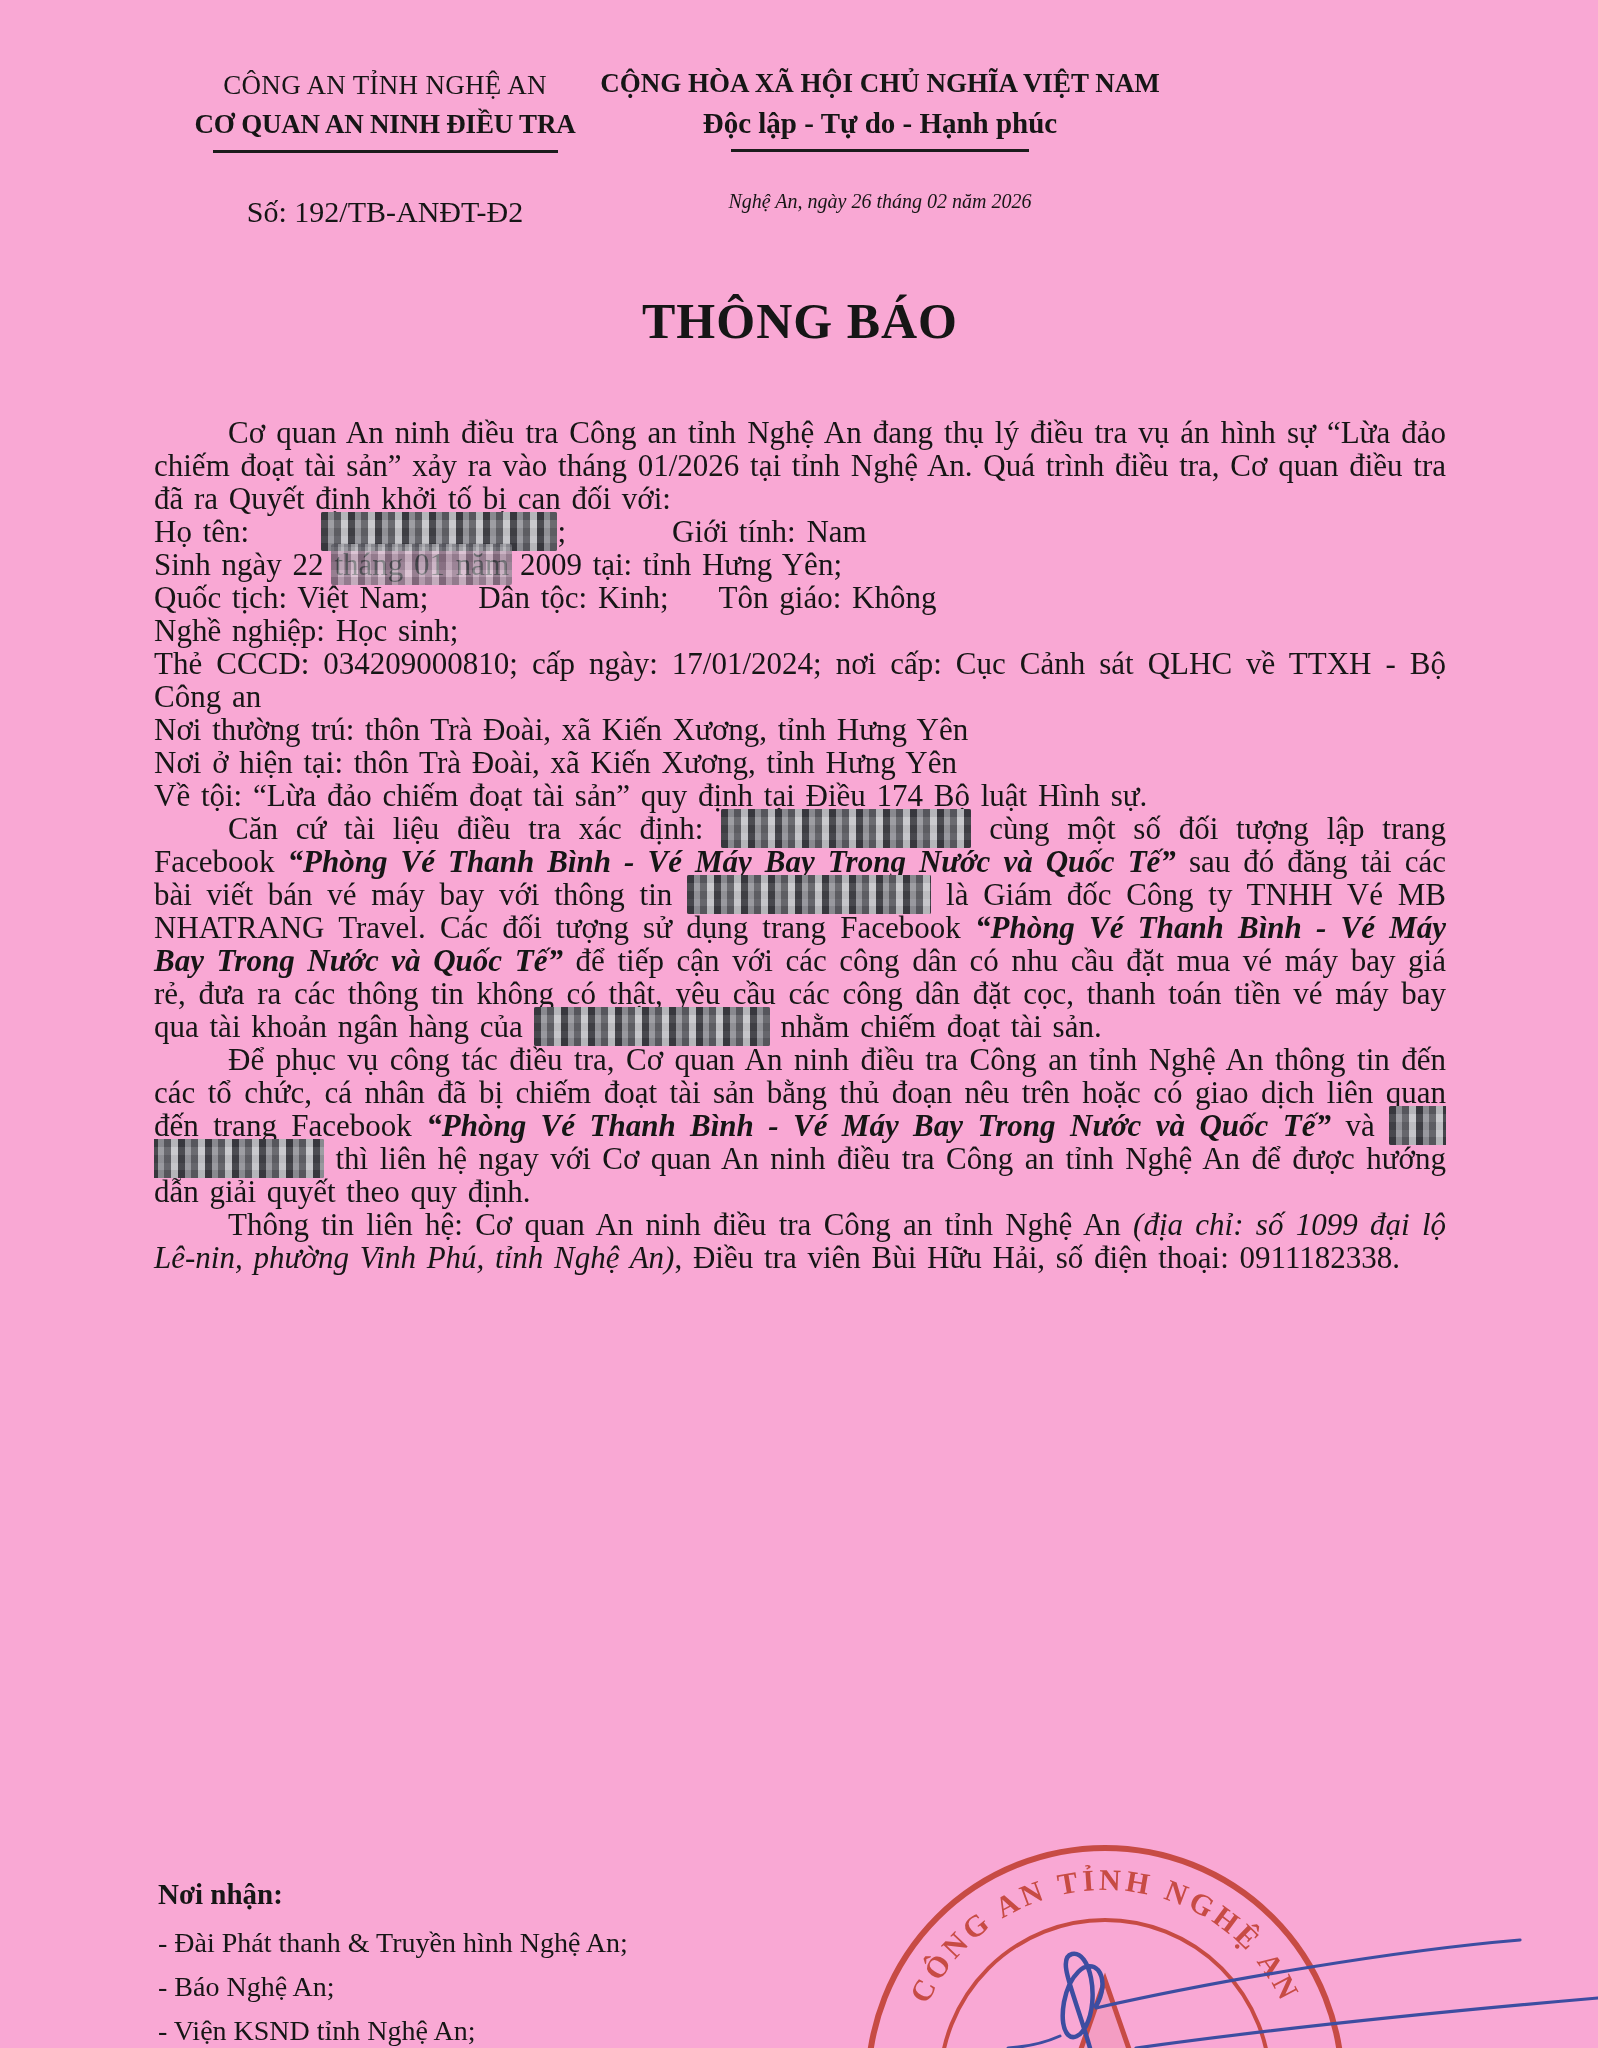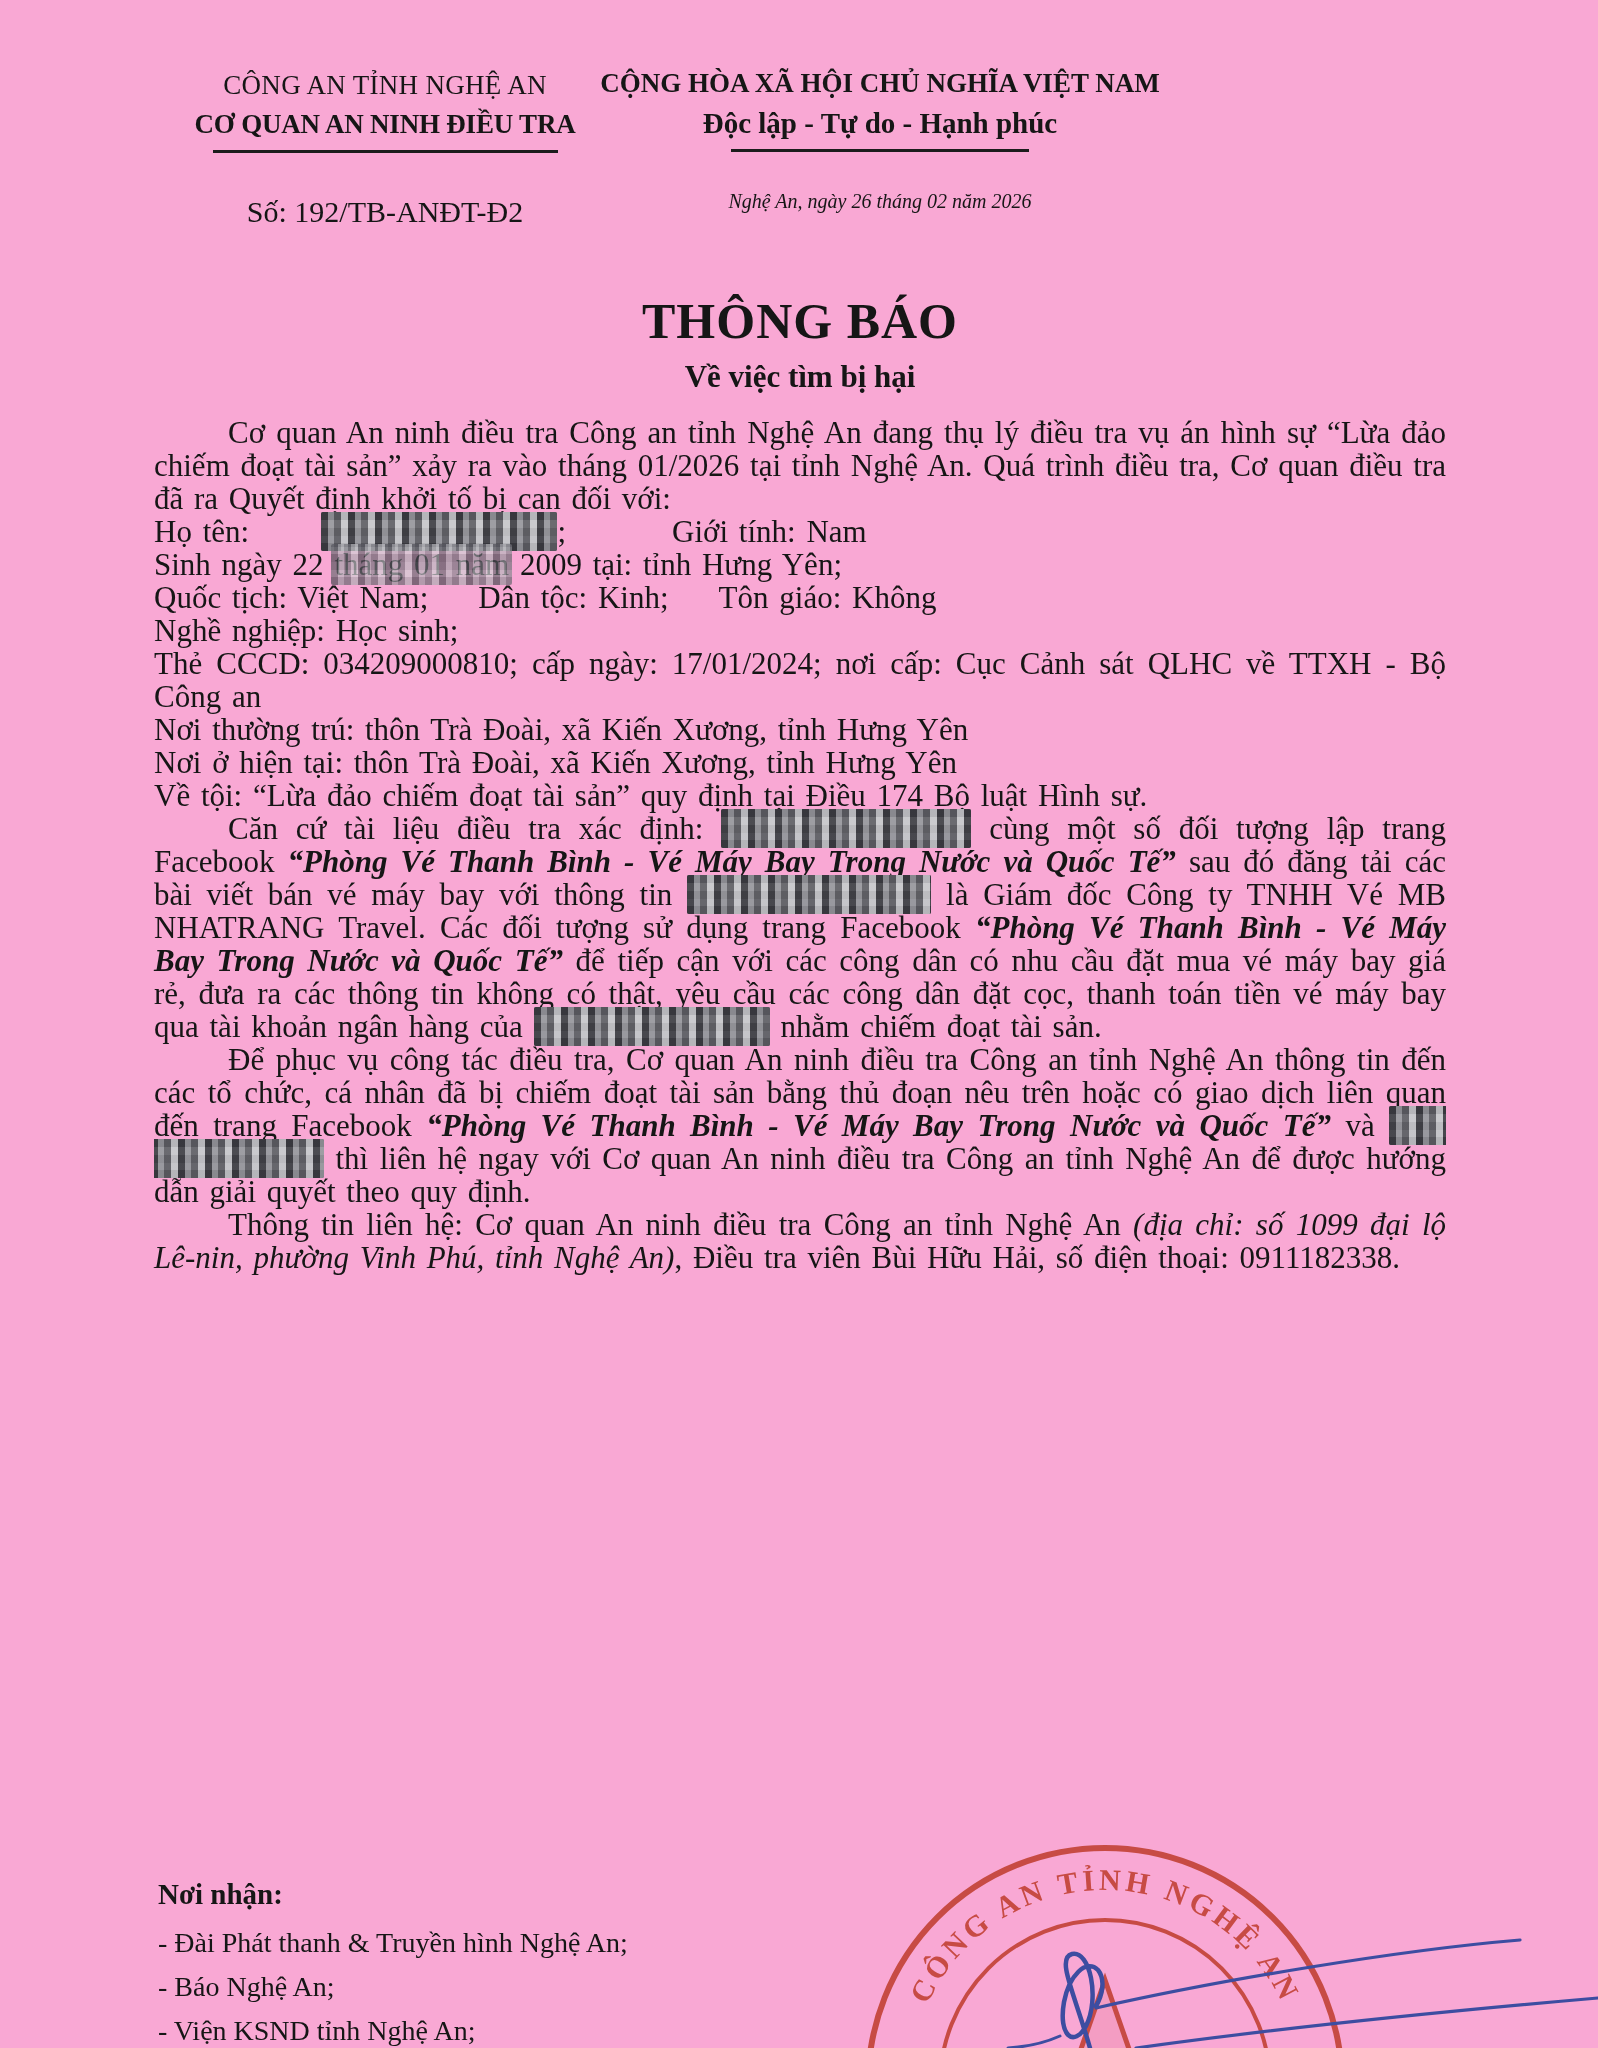--- a/index.html
+++ b/index.html
@@ -83,21 +83,20 @@
 
   <div class="header-right">
     <div class="hr1">CỘNG HÒA XÃ HỘI CHỦ NGHĨA VIỆT NAM</div>
     <div class="hr2">Độc lập - Tự do - Hạnh phúc</div>
     <div class="hr-rule"></div>
     <div class="hr-date">Nghệ An, ngày 26 tháng 02 năm 2026</div>
   </div>
 
   <div class="title-block">
     <div class="doc-title">THÔNG BÁO</div>
-    <div class="doc-sub">Về việc tìm bị hại</div>
   </div>
 
   <div class="doc-body">
 
     <p class="indent"><span>Cơ quan An ninh điều tra Công an tỉnh Nghệ An đang thụ lý điều tra vụ án hình sự “Lừa đảo chiếm đoạt tài sản” xảy ra vào tháng 01/2026 tại tỉnh Nghệ An. Quá trình điều tra, Cơ quan điều tra đã ra Quyết định khởi tố bị can đối với:</span></p>
 
     <p class="no-just"><span>Họ tên:</span><span class="sp70"></span><span class="redact">Vũ Thanh Bình</span><span>;</span><span class="sp110"></span><span>Giới tính: Nam</span></p>
 
     <p class="no-just"><span>Sinh ngày 22 </span><span class="pixelcover">tháng 01 năm</span><span> 2009 tại: tỉnh Hưng Yên;</span></p>
 

